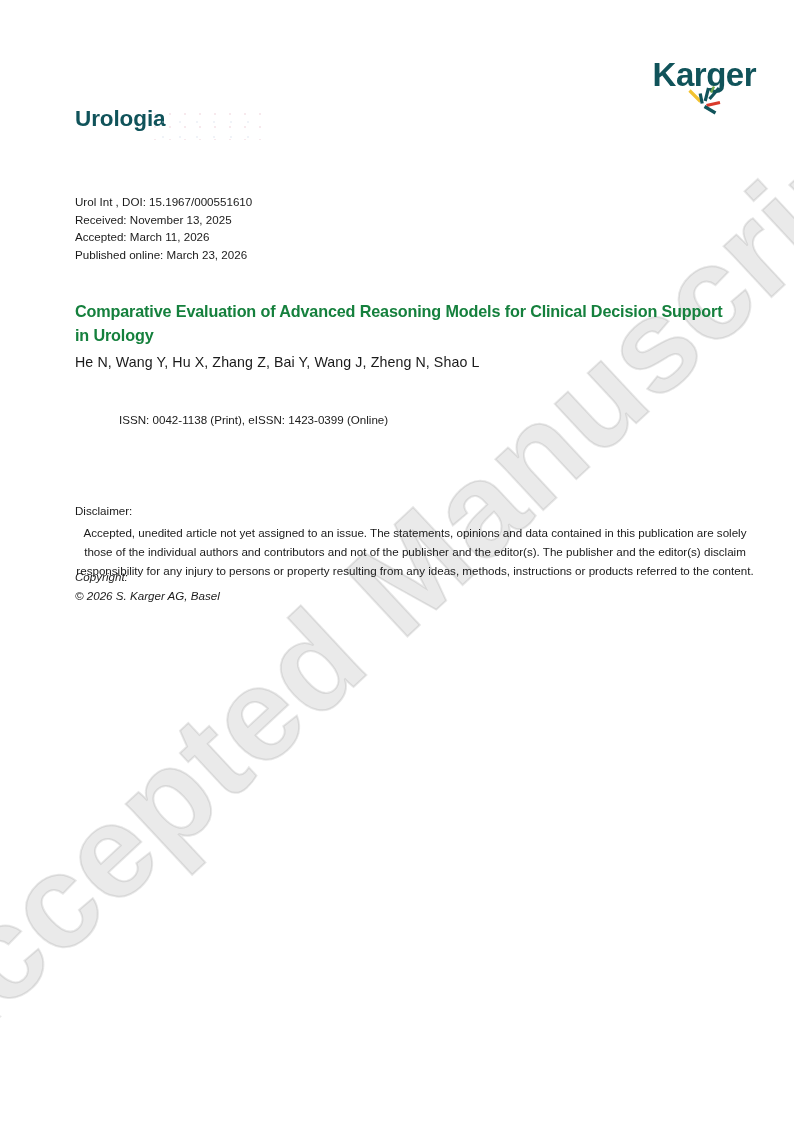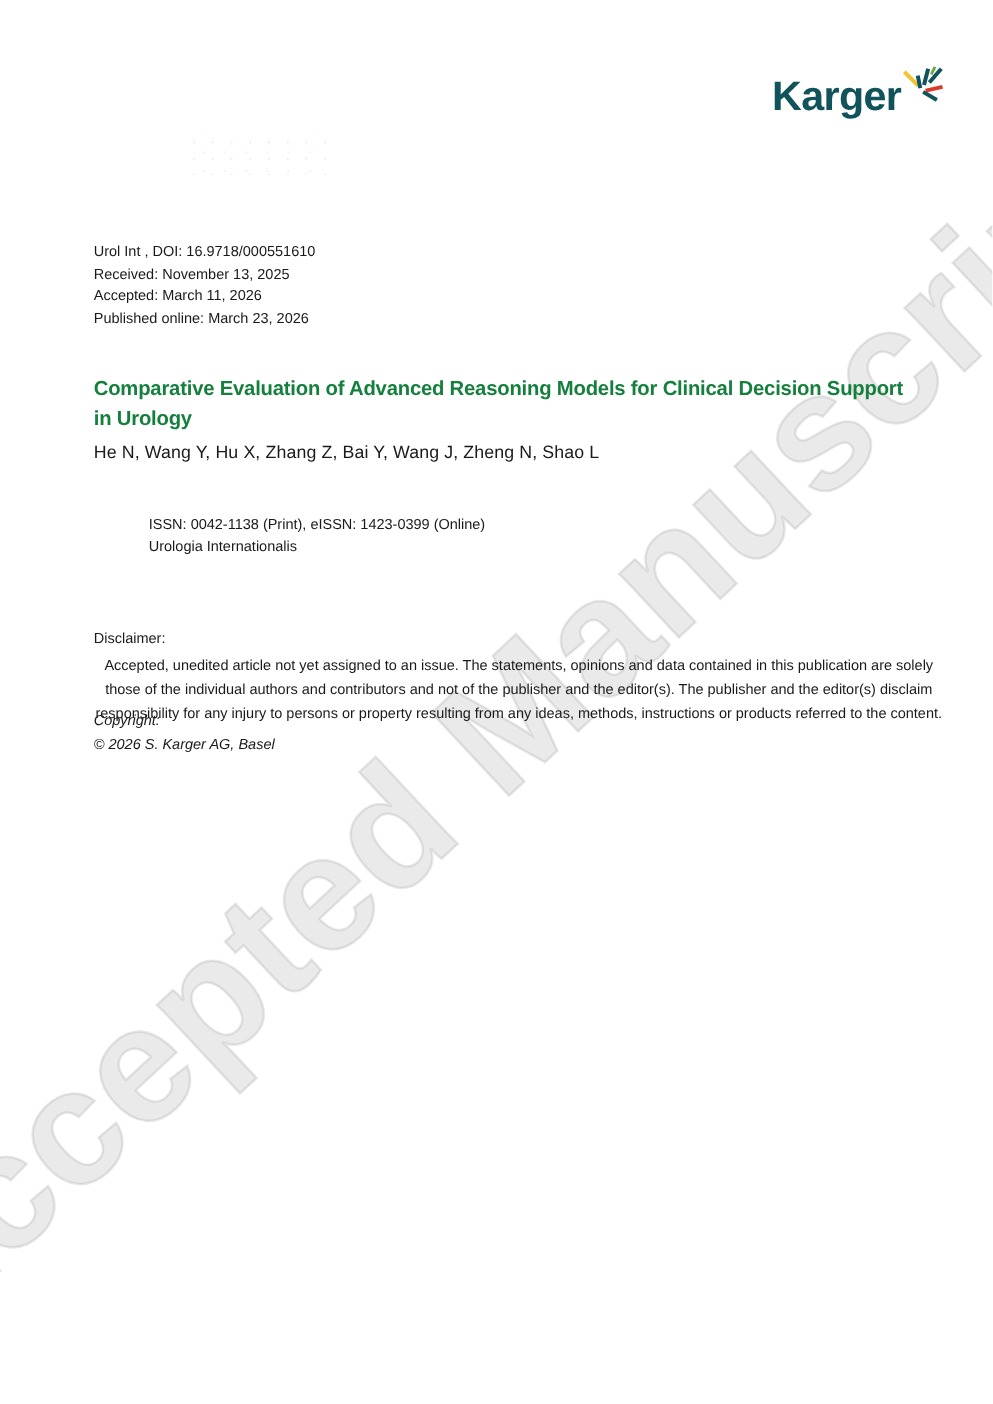--- a/index.html
+++ b/index.html
@@ -60,21 +60,22 @@
     left: 0;
     top: 0;
     width: 794px;
     z-index: 3;
   }
   .karger-logo {
     position: absolute;
     right: 38px;
     top: 58px;
     display: flex;
-    align-items: flex-end;
+    align-items: center;
+    flex-direction: column;
   }
   .karger-word {
     font-family: "Liberation Sans", sans-serif;
     font-weight: bold;
     font-size: 33px;
     letter-spacing: -0.5px;
     color: #10535A;
     line-height: 1;
   }
   .karger-burst {
@@ -202,44 +203,44 @@
 
             <line x1="27.5" y1="28.0" x2="16.5" y2="21.5" stroke="#10535A" stroke-width="3.2"></line>
 
             <line x1="26.0" y1="1.5" x2="23.0" y2="7.5" stroke="#6FA84B" stroke-width="2.4"></line>
           </g>
         </svg>
       </span>
     </div>
 
     <div class="journal-title">
+      <span class="jt-line">Urologia</span>
     </div>
     <div class="speckle"></div>
   </div>
 
   <div class="content">
 
     <div class="block meta-block">
-      <div class="meta-line">Urol Int , DOI: 16.9718/000551610</div>
+      <div class="meta-line">Urol Int , DOI: 15.1967/000551610</div>
       <div class="meta-line">Received: November 13, 2025</div>
       <div class="meta-line">Accepted: March 11, 2026</div>
       <div class="meta-line">Published online: March 23, 2026</div>
     </div>
 
     <div class="block title-block">
       <div class="article-title">
         <span>Comparative Evaluation of Advanced Reasoning Models for Clinical</span>
         <span>Decision Support in Urology</span>
       </div>
       <div class="authors">He N,  Wang Y,  Hu X,  Zhang Z,  Bai Y,  Wang J,  Zheng N,  Shao L</div>
     </div>
 
     <div class="block issn-block">
       <div class="issn-line">ISSN: 0042-1138 (Print), eISSN: 1423-0399 (Online)</div>
-      <div class="issn-line">Urologia Internationalis</div>
     </div>
 
     <div class="block disclaimer-block">
       <div class="disclaimer-label">Disclaimer:</div>
       <div class="disclaimer-body">Accepted, unedited article not yet assigned to an issue. The statements, opinions and data contained in this publication are solely those of the individual authors and contributors and not of the publisher and the editor(s). The publisher and the editor(s) disclaim responsibility for any injury to persons or property resulting from any ideas, methods, instructions or products referred to the content.</div>
     </div>
 
     <div class="block copyright-block">
       <div class="copyright-line">Copyright:</div>
       <div class="copyright-line">© 2026 S. Karger AG, Basel</div>

